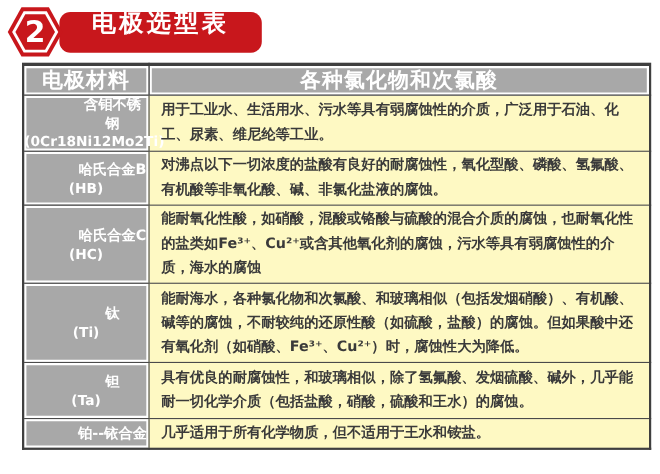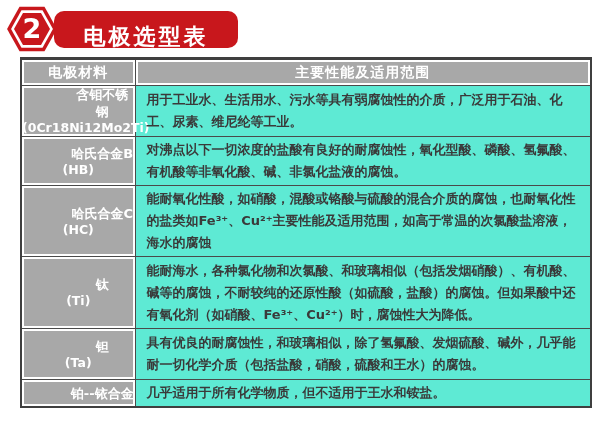--- a/index.html
+++ b/index.html
@@ -10,21 +10,21 @@
   .hdr { position: absolute; left: 0; top: 0; width: 600px; height: 58px; }
 
   .badge {
     position: absolute; left: 6px; top: 4px; width: 52px; height: 50px; z-index: 3;
   }
   .badge svg { width: 100%; height: 100%; display: block; }
 
   .title-pill {
     position: absolute; left: 54px; top: 11px; width: 184px; height: 37px; z-index: 2;
     background: #c8171c; border-radius: 10px;
-    display: flex; align-items: flex-end; justify-content: center;
+    display: flex; align-items: flex-start; justify-content: center;
   }
   .title-pill .ttl {
     color: #ffffff; font-size: 22px; font-weight: bold; letter-spacing: 3px;
     line-height: 1;
   }
 
   
   table.sel {
     position: absolute; left: 20px; top: 57px; width: 570px;
     border-collapse: collapse; table-layout: fixed;
@@ -42,28 +42,28 @@
   tr.row3   { height: 72px; }
   tr.row4   { height: 51px; }
   tr.row5   { height: 24px; }
   tr.row6   { height: 24px; }
 
   td.gray {
     background: #a8a8a8; color: #ffffff; font-weight: bold;
     text-align: center; font-size: 13px;
     box-shadow: inset 0 0 0 2px #ffffff;
   }
-  td.hcell { font-size: 14px; letter-spacing: 1px; }
+  td.hcell { font-size: 19px; letter-spacing: 1px; }
 
   .mat-name { line-height: 17px; margin-left: 48px; }
   .mat-code { line-height: 16px; font-size: 12.5px; }
   .mat-code:empty { display: none; }
 
   td.desc {
-    background: #5eead4; color: #3a3a3a;
+    background: #fef9c3; color: #3a3a3a;
     font-size: 13px; font-weight: bold; line-height: 22px;
     padding: 2px 8px 2px 11px; text-align: left;
   }
 </style>
 </head>
 <body>
 
 <div class="hdr">
   <div class="badge">
     <svg viewBox="0 0 100 94">
@@ -80,21 +80,21 @@
 
 <table class="sel">
   <colgroup>
       <col class="c1">
       <col class="c2">
     </colgroup>
 
   <tbody>
       <tr class="hrow">
     <td class="gray hcell">电极材料</td>
-    <td class="gray hcell">主要性能及适用范围</td>
+    <td class="gray hcell">各种氯化物和次氯酸</td>
   </tr>
 
   <tr class="row0">
     <td class="gray">
       <div class="mat-name">含钼不锈钢</div>
       <div class="mat-code">(0Cr18Ni12Mo2Ti)</div>
     </td>
     <td class="desc">用于工业水、生活用水、污水等具有弱腐蚀性的介质，广泛用于石油、化工、尿素、维尼纶等工业。</td>
   </tr>
 
@@ -104,21 +104,21 @@
       <div class="mat-code">(HB)</div>
     </td>
     <td class="desc">对沸点以下一切浓度的盐酸有良好的耐腐蚀性，氧化型酸、磷酸、氢氟酸、有机酸等非氧化酸、碱、非氯化盐液的腐蚀。</td>
   </tr>
 
   <tr class="row2">
     <td class="gray">
       <div class="mat-name">哈氏合金C</div>
       <div class="mat-code">(HC)</div>
     </td>
-    <td class="desc">能耐氧化性酸，如硝酸，混酸或铬酸与硫酸的混合介质的腐蚀，也耐氧化性的盐类如Fe³⁺、Cu²⁺主要性能及适用范围，如高于常温的次氯酸盐溶液，海水的腐蚀</td>
+    <td class="desc">能耐氧化性酸，如硝酸，混酸或铬酸与硫酸的混合介质的腐蚀，也耐氧化性的盐类如Fe³⁺、Cu²⁺或含其他氧化剂的腐蚀，污水等具有弱腐蚀性的介质，海水的腐蚀</td>
   </tr>
 
   <tr class="row3">
     <td class="gray">
       <div class="mat-name">钛</div>
       <div class="mat-code">(Ti)</div>
     </td>
     <td class="desc">能耐海水，各种氯化物和次氯酸、和玻璃相似（包括发烟硝酸）、有机酸、碱等的腐蚀，不耐较纯的还原性酸（如硫酸，盐酸）的腐蚀。但如果酸中还有氧化剂（如硝酸、Fe³⁺、Cu²⁺）时，腐蚀性大为降低。</td>
   </tr>
 

